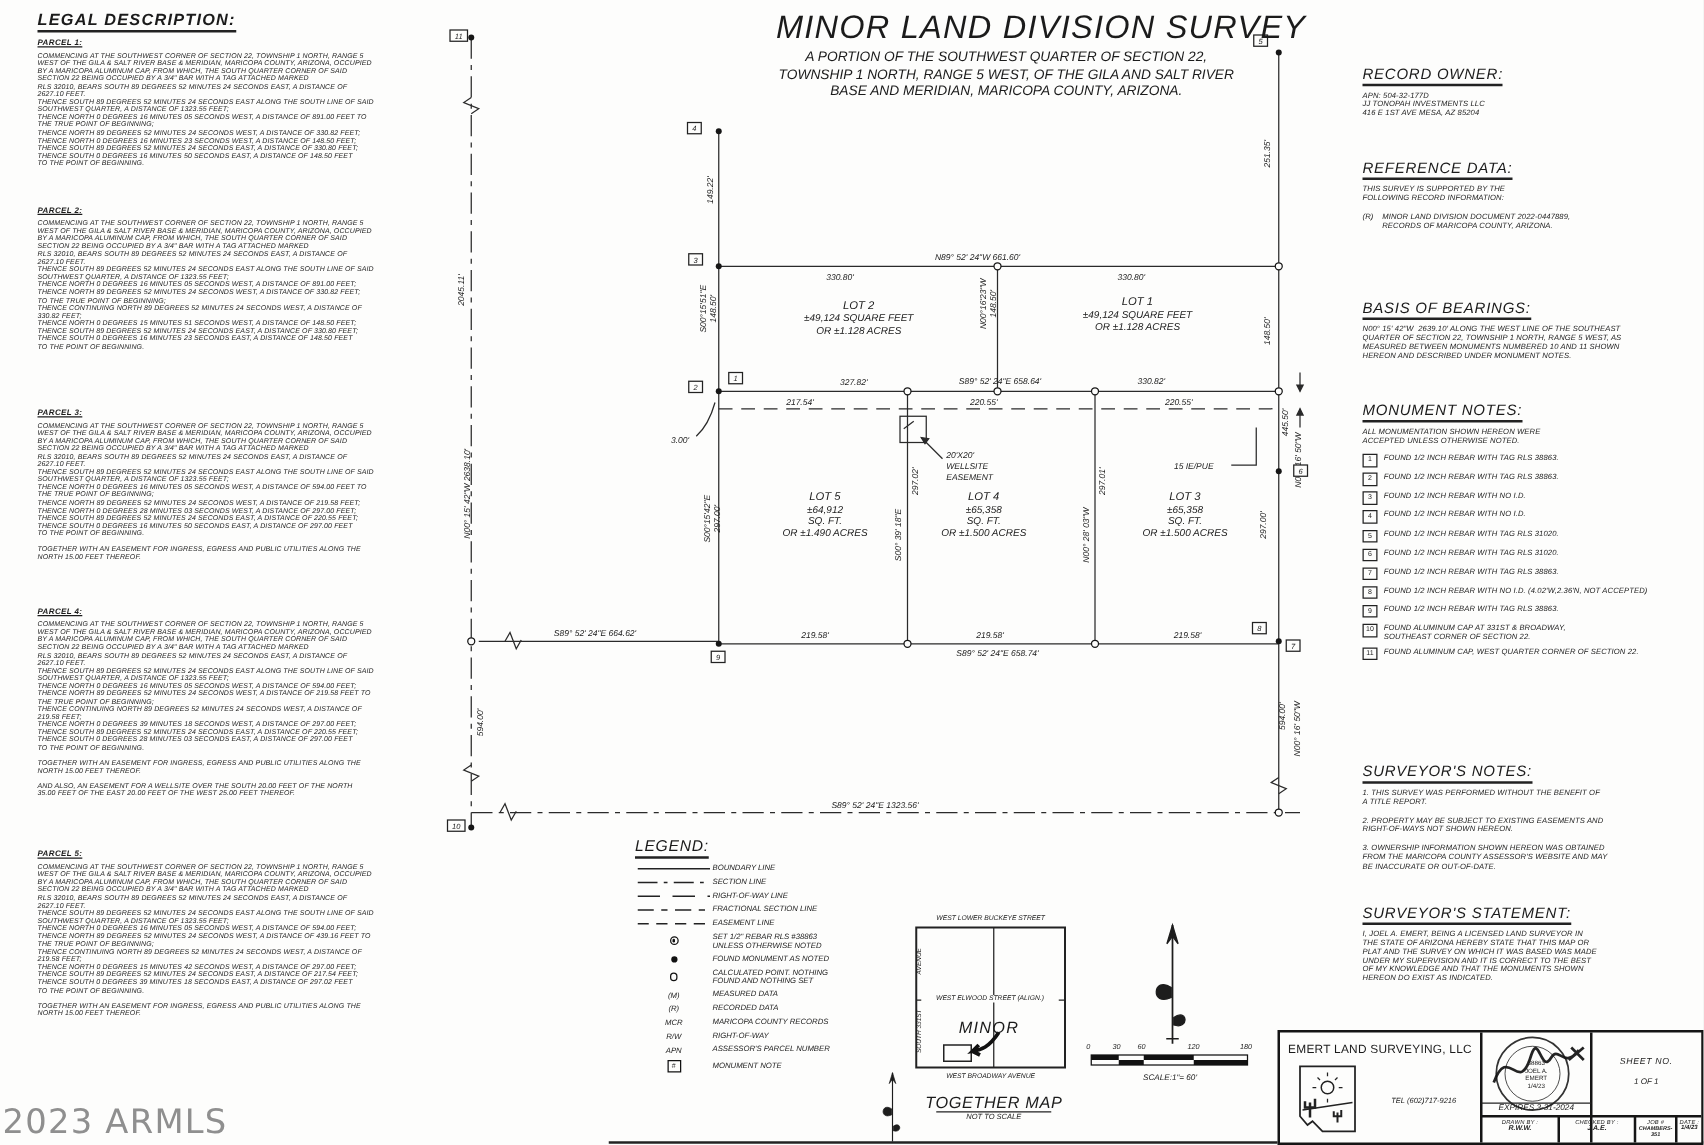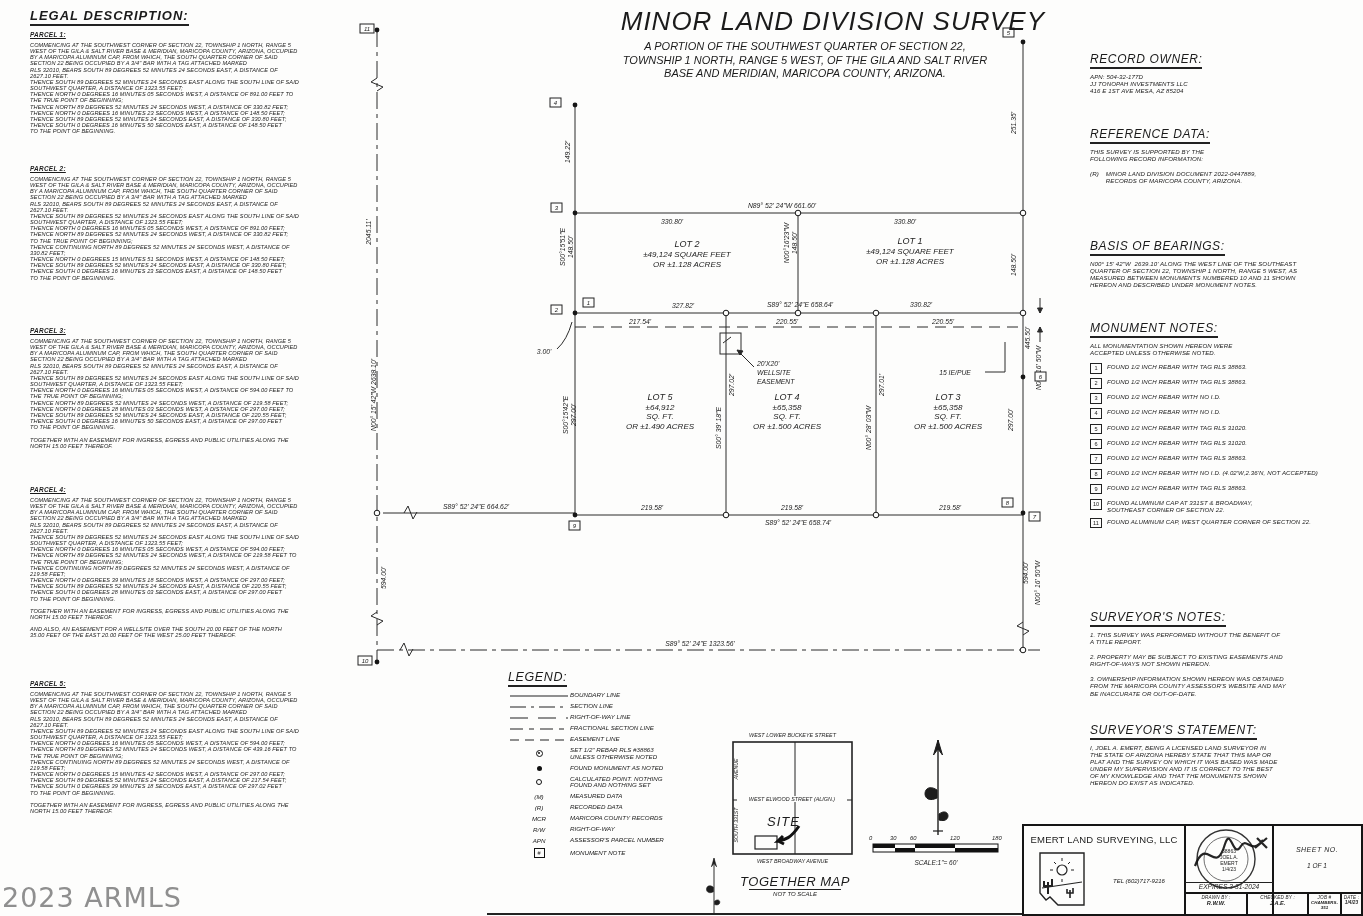--- a/index.html
+++ b/index.html
@@ -549,21 +549,21 @@
       <line x1="70" y1="16" x2="70" y2="128" stroke="#222" stroke-width="1"></line>
       <line x1="8" y1="74" x2="127" y2="74" stroke="#222" stroke-width="1"></line>
       <rect x="30" y="110" width="22" height="13" fill="none" stroke="#222" stroke-width="1.2"></rect>
       <path d="M74,100 C66,112 60,114 53,115 L58,110 M53,115 L59,118" stroke="#111" stroke-width="3" fill="none"></path>
     </svg>
     <div class="abs" style="left:8px;top:6px;width:119px;text-align:center;font-size:5.4px;">WEST LOWER BUCKEYE STREET</div>
     <div class="abs" style="left:12px;top:70px;width:110px;text-align:center;font-size:5.4px;background:#fdfdfc;">WEST ELWOOD STREET (ALIGN.)</div>
     <div class="abs" style="left:8px;top:132px;width:119px;text-align:center;font-size:5.4px;">WEST BROADWAY AVENUE</div>
     <div class="abs" style="left:-12px;top:40px;width:46px;font-size:5.2px;transform:rotate(-90deg);text-align:center;">AVENUE</div>
     <div class="abs" style="left:-12px;top:96px;width:46px;font-size:5.2px;transform:rotate(-90deg);text-align:center;">SOUTH 331ST</div>
-    <div class="abs" style="left:42px;top:88px;font-size:13px;letter-spacing:1px;">SITE</div>
+    <div class="abs" style="left:42px;top:88px;font-size:13px;letter-spacing:1px;">MINOR</div>
     <div class="abs" style="left:0;top:148px;width:140px;text-align:center;font-size:13px;letter-spacing:.5px;border-bottom:0;">TOGETHER MAP</div>
     <div class="abs" style="left:0;top:165px;width:140px;text-align:center;font-size:6px;">NOT TO SCALE</div>
     <div class="abs" style="left:24px;top:163px;width:92px;border-top:1px solid #222;"></div>
   </div>
 
   <div class="abs" style="left:866px;top:835px;width:145px;height:45px;">
     <div class="abs" style="left:3px;top:0;font-size:5.8px;">0</div>
     <div class="abs" style="left:24px;top:0;font-size:5.8px;">30</div>
     <div class="abs" style="left:44px;top:0;font-size:5.8px;">60</div>
     <div class="abs" style="left:84px;top:0;font-size:5.8px;">120</div>

